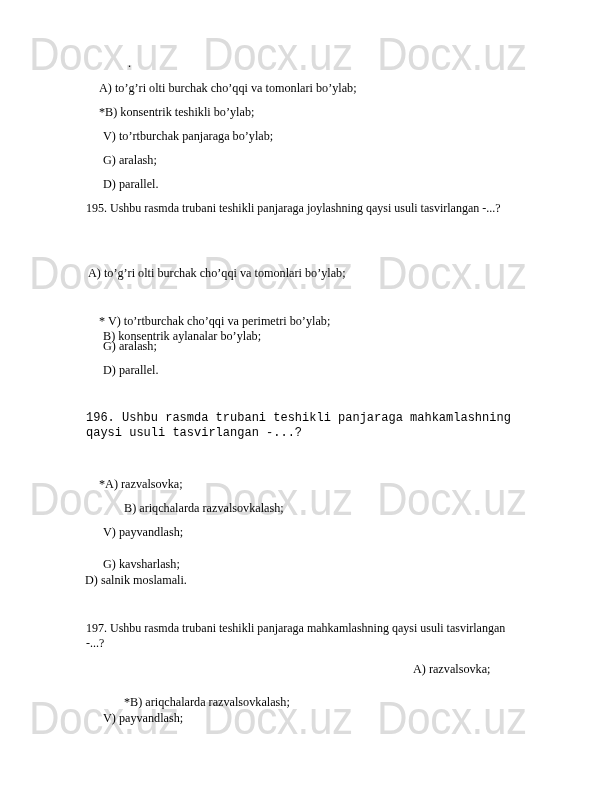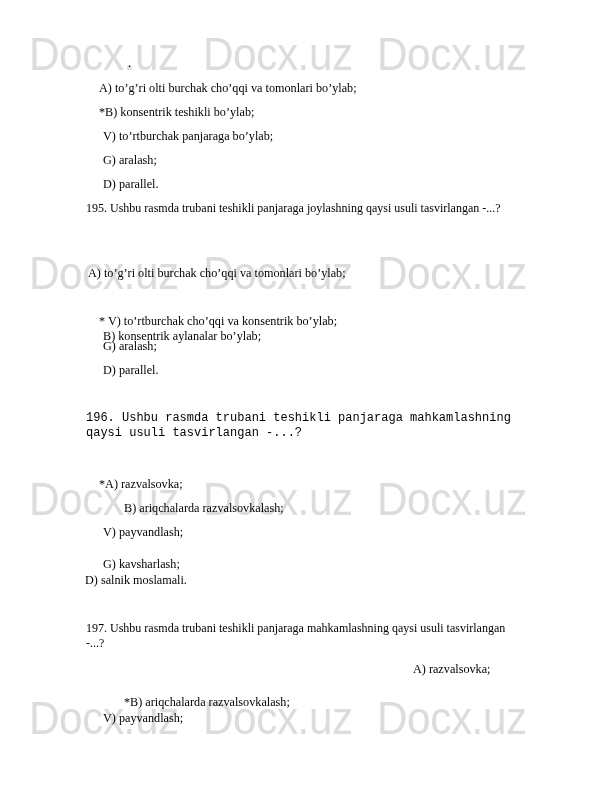--- a/index.html
+++ b/index.html
@@ -67,21 +67,21 @@
   <span class="line" style="left:99px; top:105px;"> *B) konsentrik teshikli bo’ylab;</span>
   <span class="line" style="left:103px; top:129px;">V) to’rtburchak panjaraga bo’ylab;</span>
   <span class="line" style="left:103px; top:153px;">G) aralash;</span>
   <span class="line" style="left:103px; top:177px;">D) parallel.</span>
 </div>
 
 <div>
   <div class="q" style="top:201px;">195. Ushbu rasmda trubani teshikli panjaraga joylashning qaysi  usuli tasvirlangan -...?</div>
   <span class="line" style="left:88px; top:266px;">A) to’g’ri olti burchak cho’qqi va tomonlari bo’ylab;</span>
   <span class="line" style="left:103px; top:290px;margin-top:39px;">B) konsentrik aylanalar bo’ylab;</span>
-  <span class="line" style="left:99px; top:314px;">*  V) to’rtburchak cho’qqi va konsentrik bo’ylab;</span>
+  <span class="line" style="left:99px; top:314px;">*  V) to’rtburchak cho’qqi va perimetri bo’ylab;</span>
   <span class="line" style="left:103px; top:339px;">G) aralash;</span>
   <span class="line" style="left:103px; top:363px;">D) parallel.</span>
 </div>
 
 <div>
   <div class="q" style="top:411px; width:430px;font-family:Liberation Mono, monospace;">196. Ushbu rasmda trubani teshikli panjaraga mahkamlashning qaysi usuli tasvirlangan -...?</div>
   <span class="line" style="left:99px; top:477px;">*A) razvalsovka;</span>
   <span class="line" style="left:124px; top:501px;">B) ariqchalarda razvalsovkalash;</span>
   <span class="line" style="left:103px; top:525px;">V) payvandlash;</span>
   <span class="line" style="left:103px; top:557px;">G) kavsharlash;</span>

